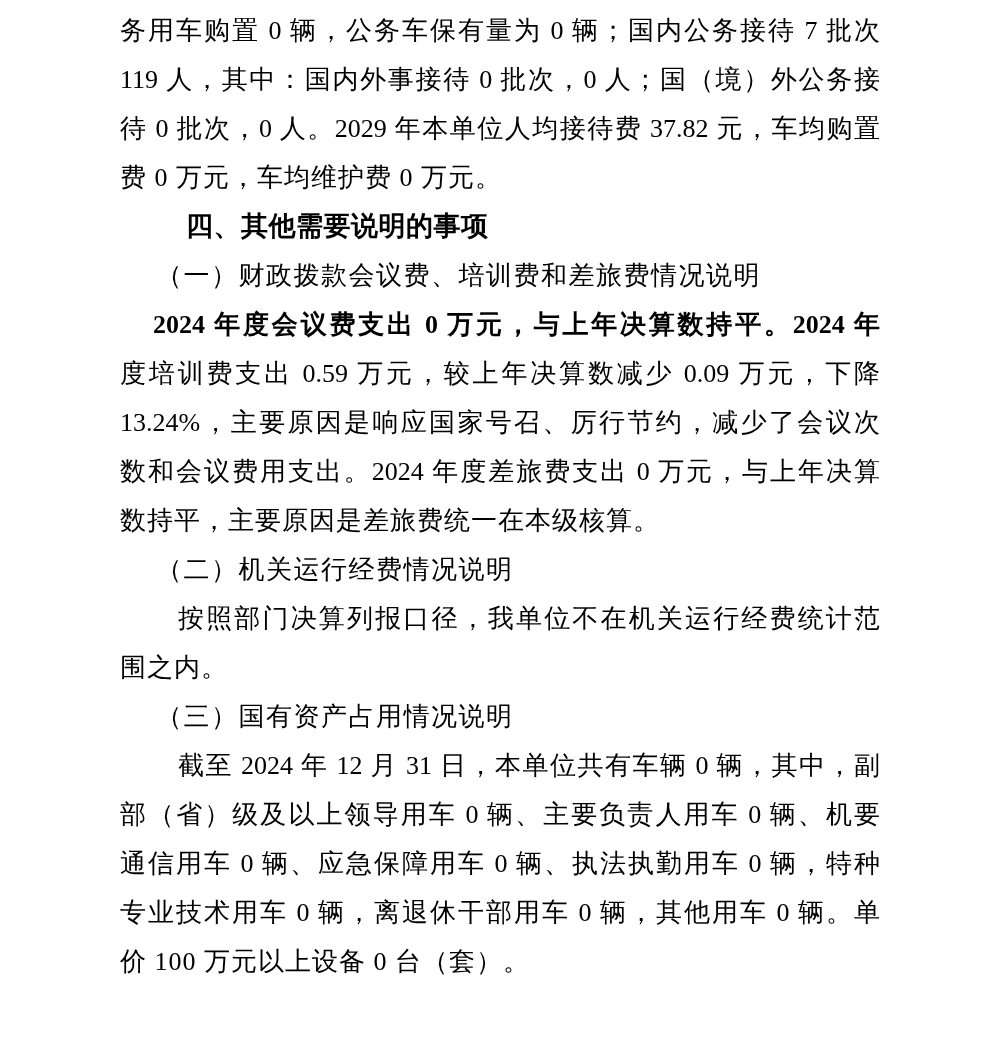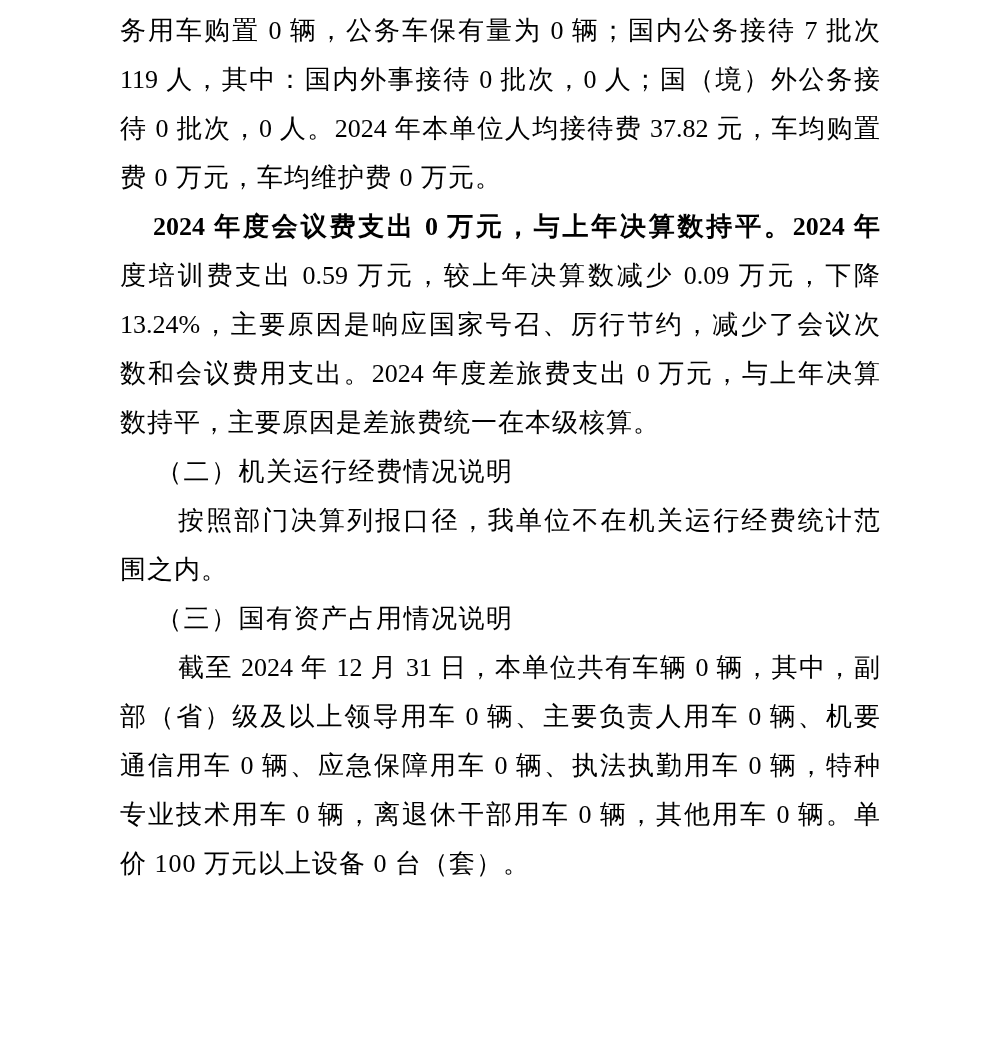--- a/index.html
+++ b/index.html
@@ -51,22 +51,24 @@
   .indent-para-num { padding-left: 33px; font-weight: bold; }
 </style>
 </head>
 <body>
 
 <div class="page">
   <div class="doc-body">
 
   <div class="line body justify">务用车购置 0 辆，公务车保有量为 0 辆；国内公务接待 7 批次</div>
       <div class="line body justify">119 人，其中：国内外事接待 0 批次，0 人；国（境）外公务接</div>
-      <div class="line body justify">待 0 批次，0 人。2024 年本单位人均接待费 37.82 元，车均购置</div>
+      <div class="line body justify">待 0 批次，0 人。2029 年本单位人均接待费 37.82 元，车均购置</div>
       <div class="line body">费 0 万元，车均维护费 0 万元。</div>
+      <div class="line heading indent-head">四、其他需要说明的事项</div>
+      <div class="line subheading indent-sub">（一）财政拨款会议费、培训费和差旅费情况说明</div>
       <div class="line body justify indent-para-num">2024 年度会议费支出 0 万元，与上年决算数持平。2024 年</div>
       <div class="line body justify">度培训费支出 0.59 万元，较上年决算数减少 0.09 万元，下降</div>
       <div class="line body justify">13.24%，主要原因是响应国家号召、厉行节约，减少了会议次</div>
       <div class="line body justify">数和会议费用支出。2024 年度差旅费支出 0 万元，与上年决算</div>
       <div class="line body">数持平，主要原因是差旅费统一在本级核算。</div>
       <div class="line subheading indent-sub">（二）机关运行经费情况说明</div>
       <div class="line body justify indent-para">按照部门决算列报口径，我单位不在机关运行经费统计范</div>
       <div class="line body">围之内。</div>
       <div class="line subheading indent-sub">（三）国有资产占用情况说明</div>
       <div class="line body justify indent-para">截至 2024 年 12 月 31 日，本单位共有车辆 0 辆，其中，副</div>

